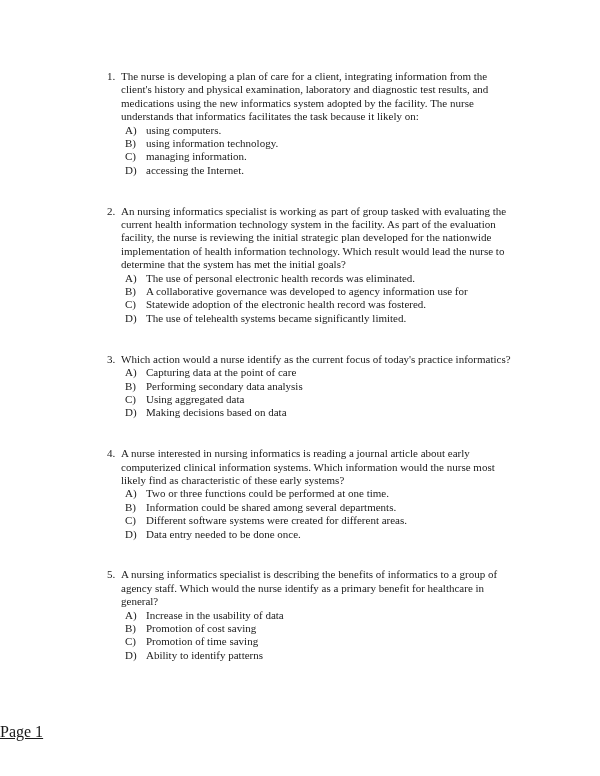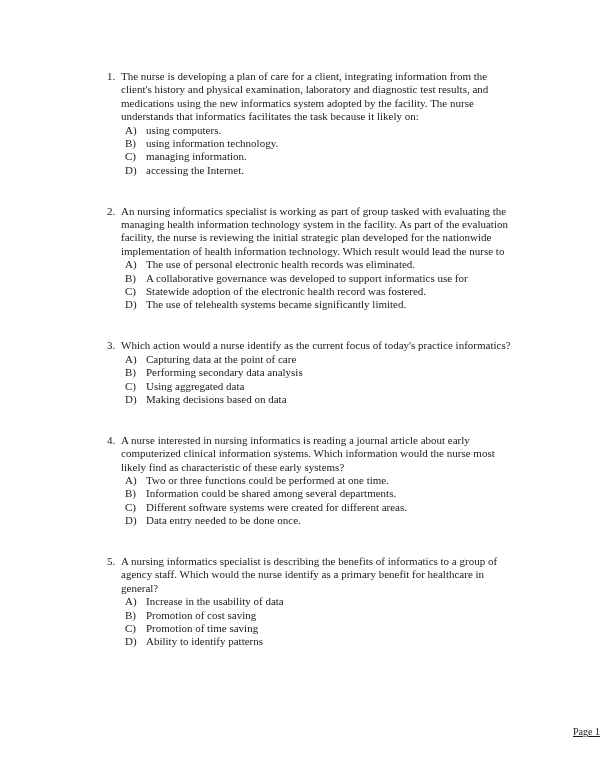--- a/index.html
+++ b/index.html
@@ -54,22 +54,22 @@
     min-width: 0;
   }
   .bold-word {
     font-weight: normal;
   }
   .footer {
     position: absolute;
     left: 0;
     right: 0;
     top: 725px;
-    text-align: right;
-    font-size: 10px;
+    text-align: left;
+    font-size: 16px;
     line-height: 13px;
     text-decoration: underline;
   }
 </style>
 </head>
 <body>
 
 <div class="page">
   <div class="content">
 
@@ -96,31 +96,32 @@
           <span class="olabel">D)</span>
           <span class="otext line">accessing the Internet.</span>
         </div>
       </div>
     </div>
 
     <div class="question">
       <span class="qnum">2.</span>
       <div class="qbody">
         <div class="line">An nursing informatics specialist is working as part of group tasked with evaluating the</div>
-        <div class="line">managing health information technology system in the facility. As part of the evaluation</div>
+        <div class="line">current health information technology system in the facility. As part of the evaluation</div>
         <div class="line">facility, the nurse is reviewing the initial strategic plan developed for the nationwide</div>
         <div class="line">implementation of health information technology. Which result would lead the nurse to</div>
+        <div class="line">determine that the system has met the initial goals?</div>
         <div class="opt">
           <span class="olabel">A)</span>
           <span class="otext line">The use of personal electronic health records was eliminated.</span>
         </div>
         <div class="opt">
           <span class="olabel">B)</span>
           <span class="otext">
-            <div class="line">A collaborative governance was developed to support informatics use for</div>
+            <div class="line">A collaborative governance was developed to agency information use for</div>
           </span>
         </div>
         <div class="opt">
           <span class="olabel">C)</span>
           <span class="otext line">Statewide adoption of the electronic health record was fostered.</span>
         </div>
         <div class="opt">
           <span class="olabel">D)</span>
           <span class="otext line">The use of telehealth systems became significantly limited.</span>
         </div>

